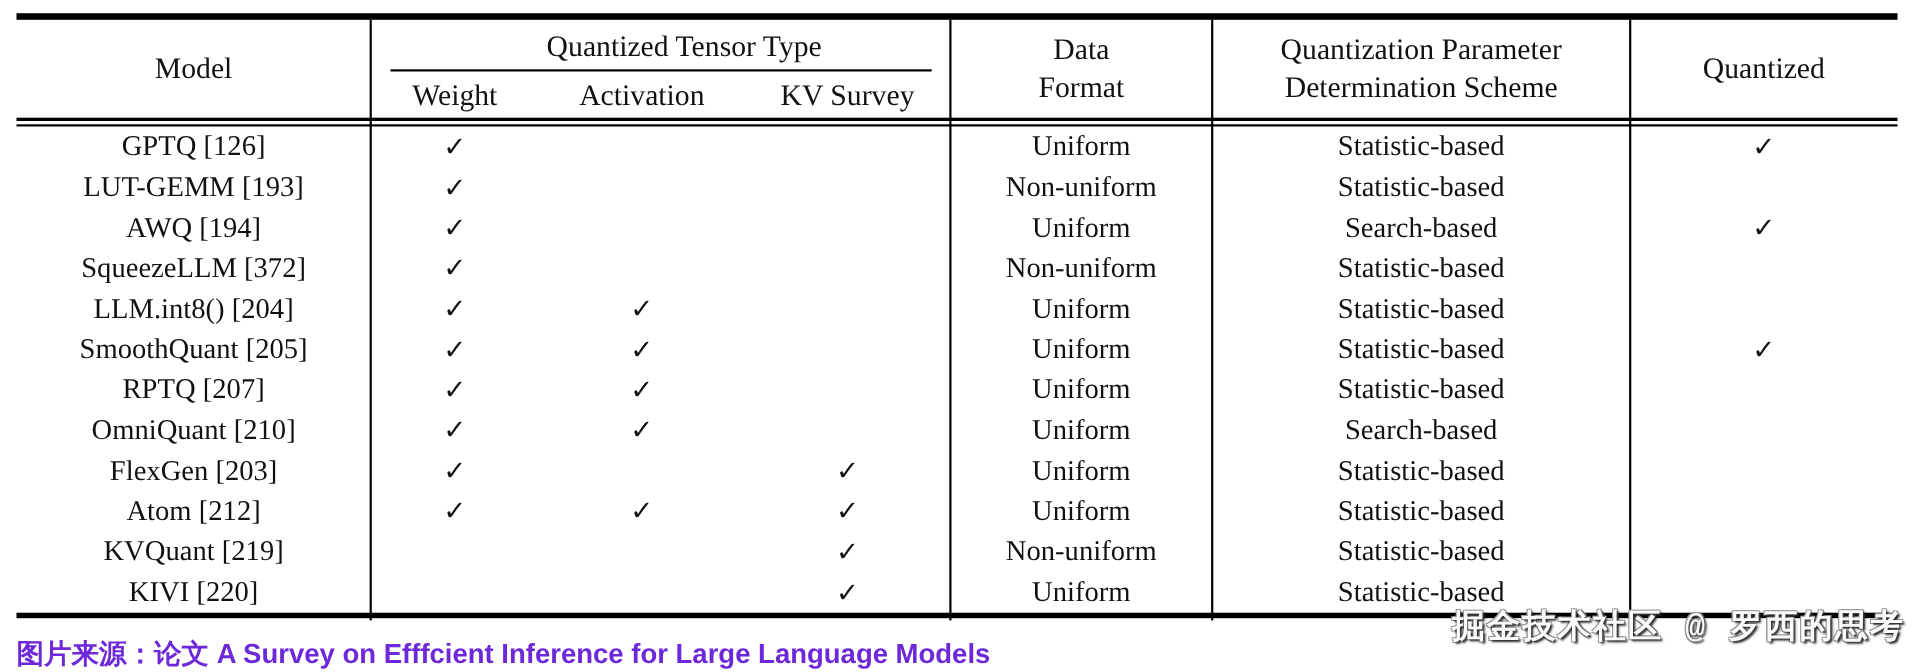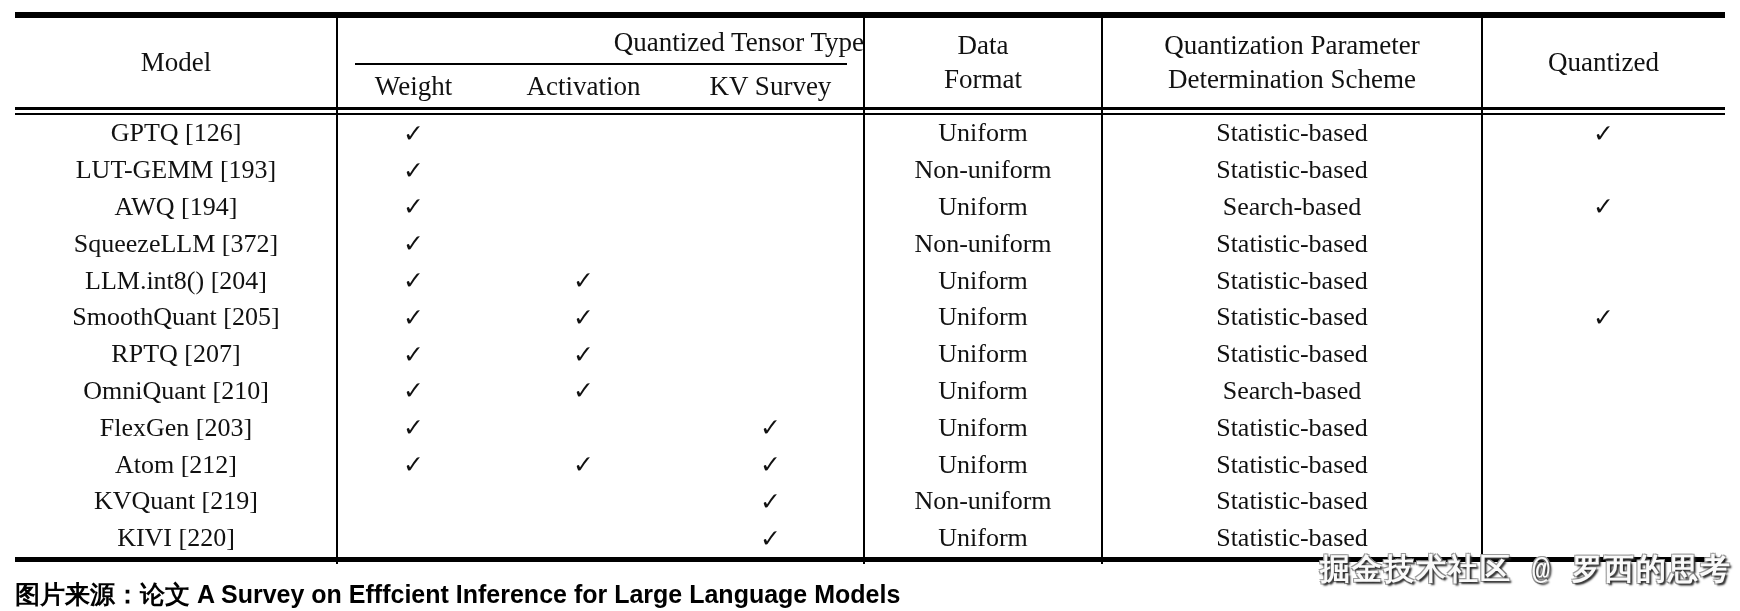--- a/index.html
+++ b/index.html
@@ -8,34 +8,34 @@
     font-family:"Liberation Serif","DejaVu Serif",serif;color:#111;
     overflow:hidden;
   }
   .wrap{position:absolute;left:15px;top:12px;width:1710px;}
   .topline{height:6px;background:#000;}
   .botline{height:5px;background:#000;}
   .header{display:grid;grid-template-columns:322px 527px 238px 380px 243px;height:89px;}
   .hcell{display:flex;flex-direction:column;align-items:center;justify-content:center;
          font-size:27px;line-height:1.25;text-align:center;}
   .tgroup{display:flex;flex-direction:column;}
-  .tgroup-title{text-align:right;padding-top:9px;font-size:27px;padding-left:43px;}
+  .tgroup-title{text-align:center;padding-top:9px;font-size:27px;padding-left:43px;}
   .tgroup-rule{height:2px;background:#000;width:492px;margin:5px auto 0;}
   .subcols{display:grid;grid-template-columns:153px 187px 187px;flex:1;align-items:center;}
   .subcol{text-align:center;font-size:27px;}
   .dblrule{height:3px;background:#fff;border-top:3px solid #000;border-bottom:2px solid #000;}
   .tr{display:grid;grid-template-columns:322px 153px 187px 187px 238px 380px 243px;
       height:36.8px;align-items:center;}
   .td{text-align:center;font-size:26px;white-space:nowrap;}
   .check{font-size:25px;font-family:"DejaVu Sans",sans-serif;}
   .vrule{position:absolute;top:6px;width:2px;height:546px;background:#000;}
   .vr1{left:321px;} .vr2{left:848px;} .vr3{left:1086px;} .vr4{left:1466px;}
   .caption{position:absolute;left:15px;top:578px;
            font-family:"Liberation Sans","DejaVu Sans",sans-serif;
-           font-weight:bold;font-size:25px;color:#000000;white-space:nowrap;}
+           font-weight:bold;font-size:25px;color:#6d28d9;white-space:nowrap;}
   .watermark{position:absolute;right:8px;top:549px;
              font-family:Liberation Mono, monospace;
              font-weight:bold;font-size:30px;letter-spacing:2px;color:#fafafa;
              text-shadow:2px 2px 2px #2a2a2a,-1px -1px 0 #9a9a9a,1px -1px 0 #9a9a9a,-1px 1px 0 #9a9a9a;
              white-space:nowrap;}
 </style>
 </head>
 <body>
 
 <div class="wrap">

